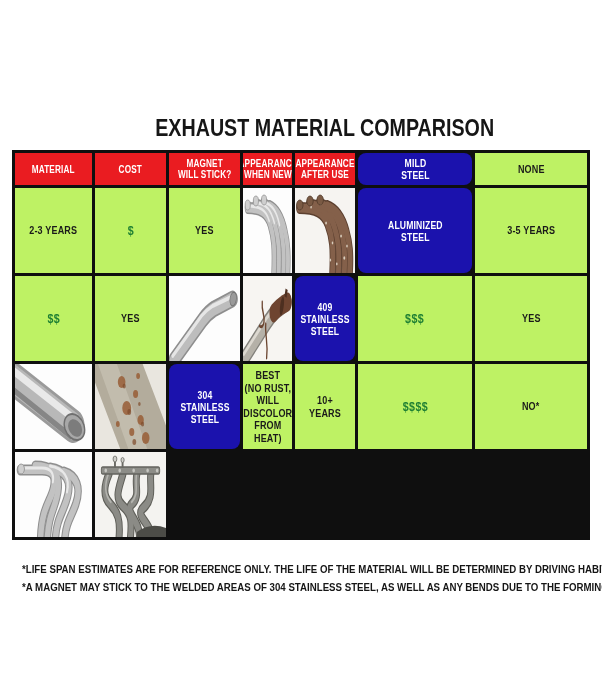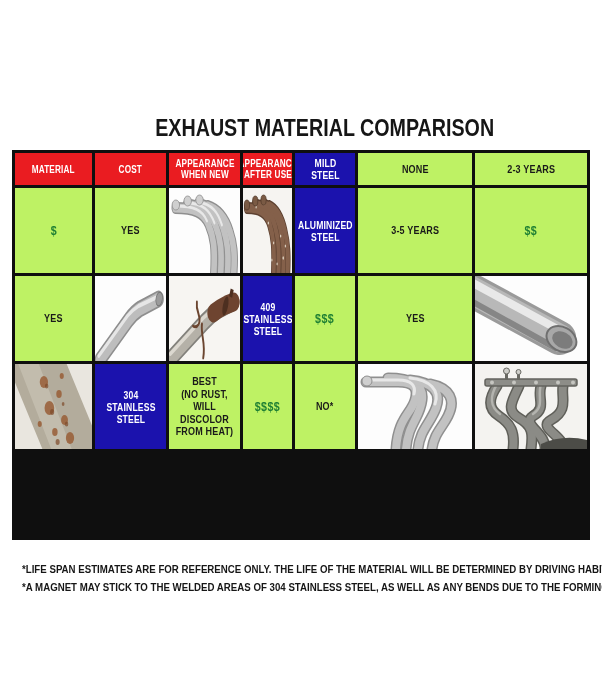--- a/index.html
+++ b/index.html
@@ -15,21 +15,21 @@
   
   #comparison-table{
     position:absolute;left:12px;top:150px;width:578px;height:390px;box-sizing:border-box;
     display:grid;background:#0f0f0f;border:3px solid #0f0f0f;gap:3px;
     grid-template-columns:77px 71px 71px 49px 60px 114px 1fr;
     grid-template-rows:32px 85px 85px 85px 85px;
   }
   .cell{background:#bef264;display:flex;align-items:center;justify-content:center;overflow:hidden;}
   .hcell{background:var(--red);} 
   .hcell .cond{color:#ffffff;font-size:10px;line-height:11px;}
-  .mcell{background:var(--blue);}
+  .mcell{background:var(--blue);border-radius:8px;}
   .mcell .cond{color:#ffffff;font-size:10.5px;line-height:12px;}
   .tcell .cond{color:#1a1a1a;font-size:11px;line-height:12.5px;}
   .costcell .cond{color:var(--green);font-size:13px;letter-spacing:0.5px;}
   .photocell{padding:0;}
   .photocell svg{display:block;width:100%;height:100%;}
   
   #footnotes{position:absolute;left:22px;top:560px;width:566px;}
   .footnote{font-weight:bold;color:#161616;font-size:11px;line-height:18px;
     transform:scaleX(0.88);transform-origin:left center;white-space:nowrap;}
 </style>
@@ -44,20 +44,24 @@
 
   <div id="comparison-table">
 
     <div class="cell hcell">
         <span class="cond">MATERIAL</span>
       </div>
     <div class="cell hcell">
         <span class="cond">COST</span>
       </div>
     <div class="cell hcell">
+        <span class="cond">MAGNET
+WILL STICK?</span>
+      </div>
+    <div class="cell hcell">
         <span class="cond">APPEARANCE
 WHEN NEW</span>
       </div>
     <div class="cell hcell">
         <span class="cond">APPEARANCE
 AFTER USE</span>
       </div>
 
     <div class="cell mcell">
         <span class="cond">MILD
@@ -213,20 +217,23 @@
         <span class="cond">304
 STAINLESS
 STEEL</span>
       </div>
     <div class="cell tcell">
         <span class="cond">BEST
 (NO RUST,
 WILL DISCOLOR
 FROM HEAT)</span>
       </div>
+    <div class="cell tcell">
+        <span class="cond">10+ YEARS</span>
+      </div>
     <div class="cell costcell">
         <span class="cond">$$$$</span>
       </div>
     <div class="cell tcell">
         <span class="cond">NO*</span>
       </div>
     <div class="cell photocell" title="new 304 stainless weaving tube headers">
       <svg viewBox="0 0 114 85" preserveAspectRatio="none">
         <rect width="114" height="85" fill="#fdfdfd"></rect>
         <g fill="none" stroke-linecap="round">

